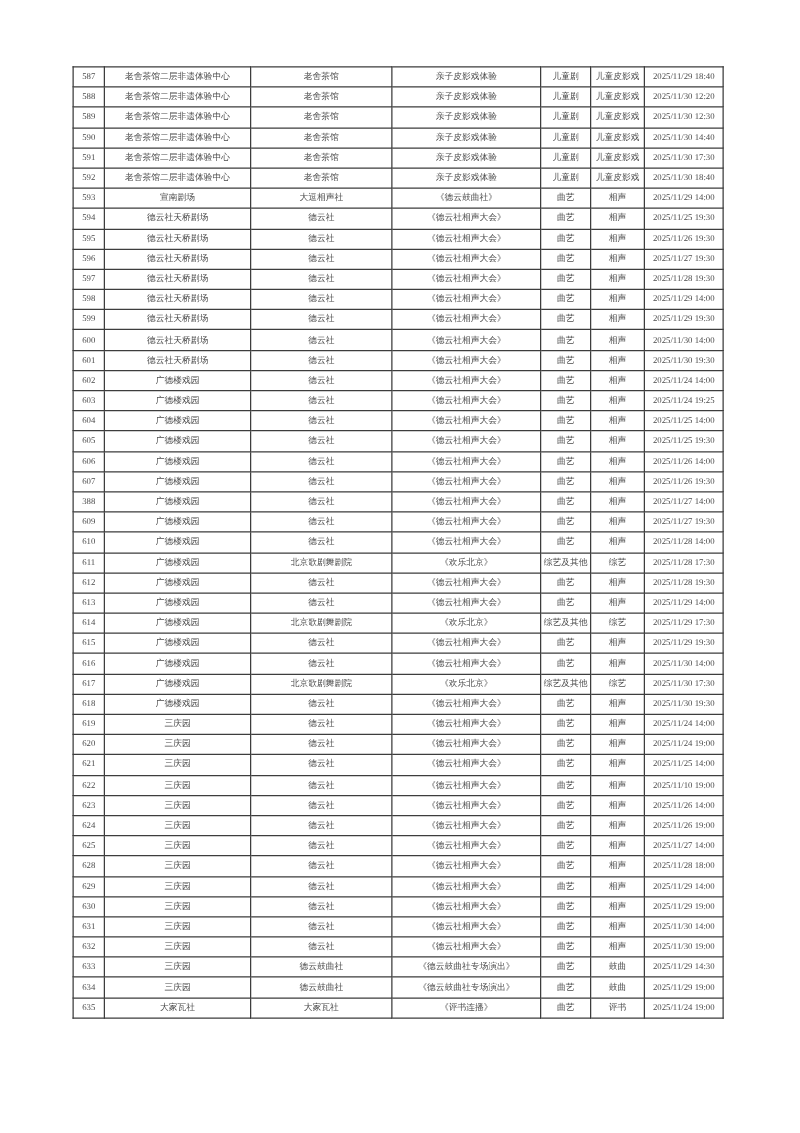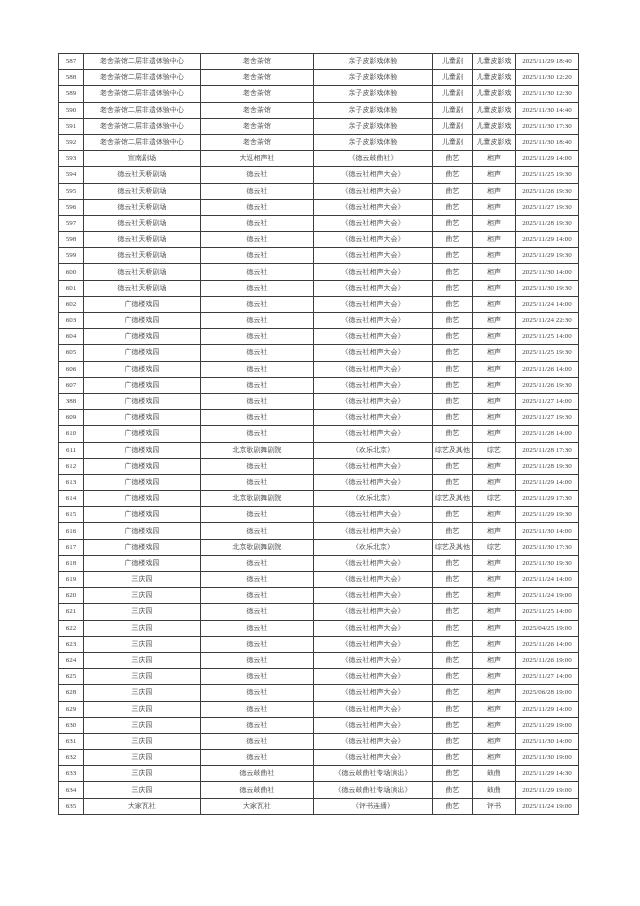--- a/index.html
+++ b/index.html
@@ -195,21 +195,21 @@
           <td>相声</td>
           <td>2025/11/24 14:00</td>
         </tr>
         <tr>
           <td>603</td>
           <td>广德楼戏园</td>
           <td>德云社</td>
           <td>《德云社相声大会》</td>
           <td>曲艺</td>
           <td>相声</td>
-          <td>2025/11/24 22:30</td>
+          <td>2025/11/24 19:25</td>
         </tr>
         <tr>
           <td>604</td>
           <td>广德楼戏园</td>
           <td>德云社</td>
           <td>《德云社相声大会》</td>
           <td>曲艺</td>
           <td>相声</td>
           <td>2025/11/25 14:00</td>
         </tr>
@@ -366,21 +366,21 @@
           <td>相声</td>
           <td>2025/11/25 14:00</td>
         </tr>
         <tr>
           <td>622</td>
           <td>三庆园</td>
           <td>德云社</td>
           <td>《德云社相声大会》</td>
           <td>曲艺</td>
           <td>相声</td>
-          <td>2025/04/25 19:00</td>
+          <td>2025/11/10 19:00</td>
         </tr>
         <tr>
           <td>623</td>
           <td>三庆园</td>
           <td>德云社</td>
           <td>《德云社相声大会》</td>
           <td>曲艺</td>
           <td>相声</td>
           <td>2025/11/26 14:00</td>
         </tr>
@@ -402,21 +402,21 @@
           <td>相声</td>
           <td>2025/11/27 14:00</td>
         </tr>
         <tr>
           <td>628</td>
           <td>三庆园</td>
           <td>德云社</td>
           <td>《德云社相声大会》</td>
           <td>曲艺</td>
           <td>相声</td>
-          <td>2025/06/28 19:00</td>
+          <td>2025/11/28 18:00</td>
         </tr>
         <tr>
           <td>629</td>
           <td>三庆园</td>
           <td>德云社</td>
           <td>《德云社相声大会》</td>
           <td>曲艺</td>
           <td>相声</td>
           <td>2025/11/29 14:00</td>
         </tr>

